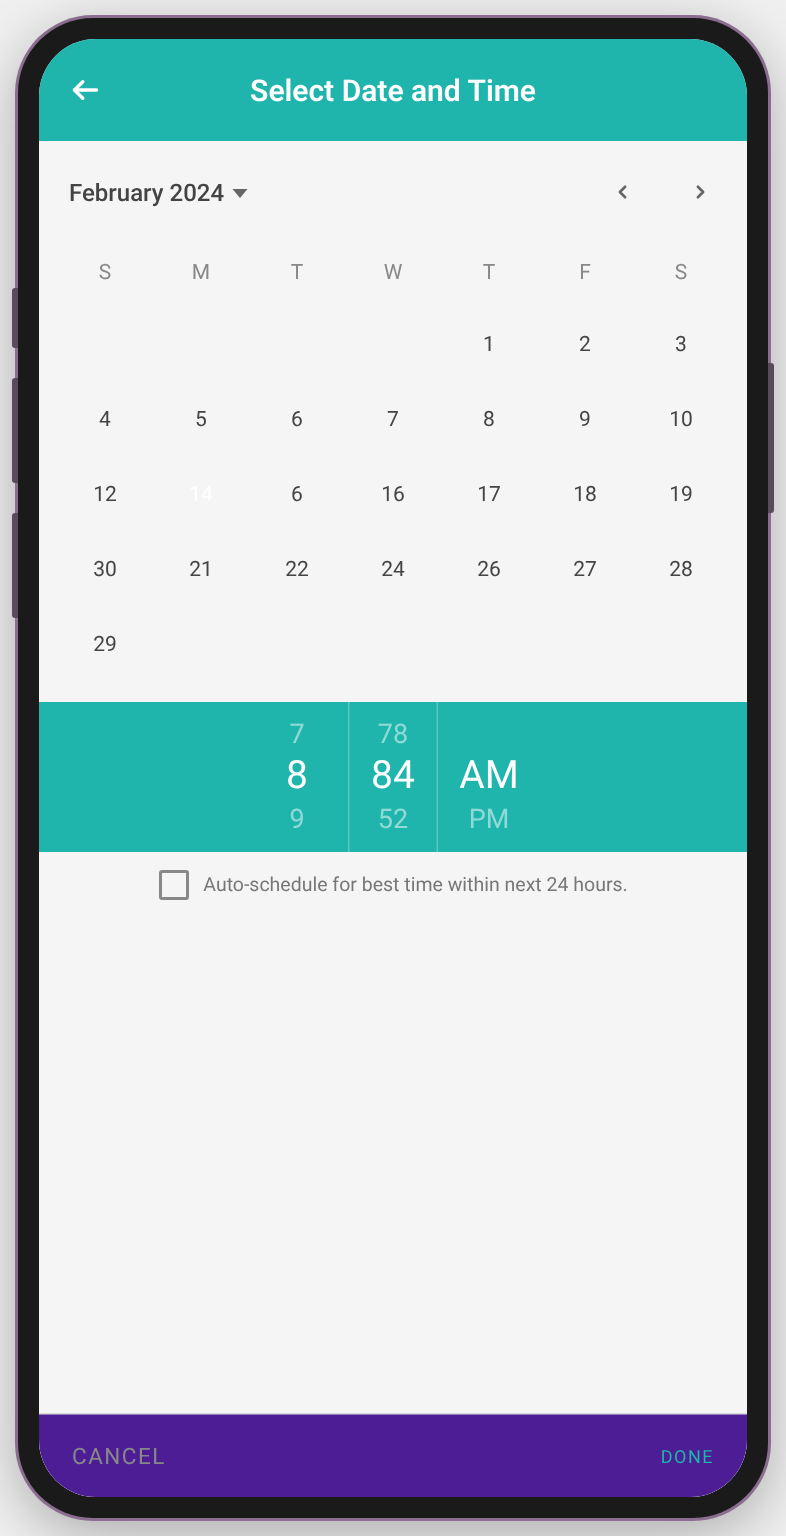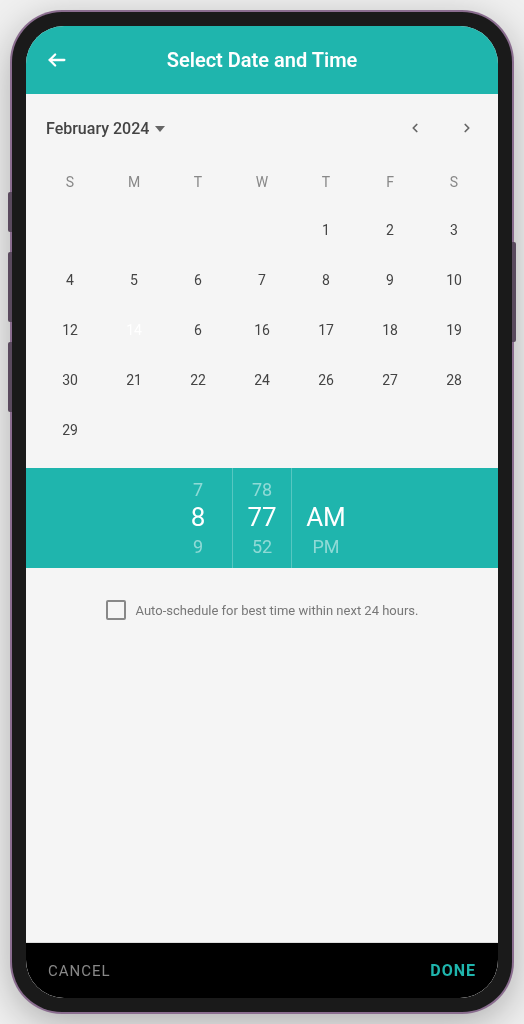--- a/index.html
+++ b/index.html
@@ -197,21 +197,21 @@
   }
   .time-val.dim {
     color: rgba(255,255,255,0.5);
     font-size: 18px;
   }
   .auto-row {
     display: flex;
     align-items: center;
     justify-content: center;
     gap: 10px;
-    padding: 32px 20px;
+    padding: 12px 20px;
     flex-shrink: 0;
   }
   .checkbox {
     width: 20px;
     height: 20px;
     border: 2px solid #888;
     border-radius: 2px;
     cursor: pointer;
     flex-shrink: 0;
   }
@@ -220,32 +220,32 @@
     font-size: 13px;
   }
   .spacer { flex: 1; }
   .footer {
     border-top: 1px solid #ddd;
     height: 56px;
     display: flex;
     align-items: center;
     padding: 0 22px;
     flex-shrink: 0;
-    background: #000000;
+    background: #4c1d95;
   }
   .btn-cancel {
     color: #888;
     font-size: 15px;
     letter-spacing: 1px;
     cursor: pointer;
   }
   .btn-done {
     color: #1fb5ad;
-    font-size: 16px;
-    font-weight: 700;
+    font-size: 12px;
+    font-weight: 400;
     letter-spacing: 1px;
     margin-left: auto;
     cursor: pointer;
   }
 </style>
 </head>
 <body>
 
 <div class="phone-frame">
   <div class="phone-buttons-left">
@@ -331,21 +331,21 @@
       </div>
 
       <div class="time-picker">
         <div class="time-col">
           <div class="time-val dim">7</div>
           <div class="time-val">8</div>
           <div class="time-val dim">9</div>
         </div>
         <div class="time-col bordered">
           <div class="time-val dim">78</div>
-          <div class="time-val">77</div>
+          <div class="time-val">84</div>
           <div class="time-val dim">52</div>
         </div>
         <div class="time-col">
           <div class="time-val dim">&nbsp;</div>
           <div class="time-val">AM</div>
           <div class="time-val dim">PM</div>
         </div>
       </div>
 
       <div class="auto-row">

